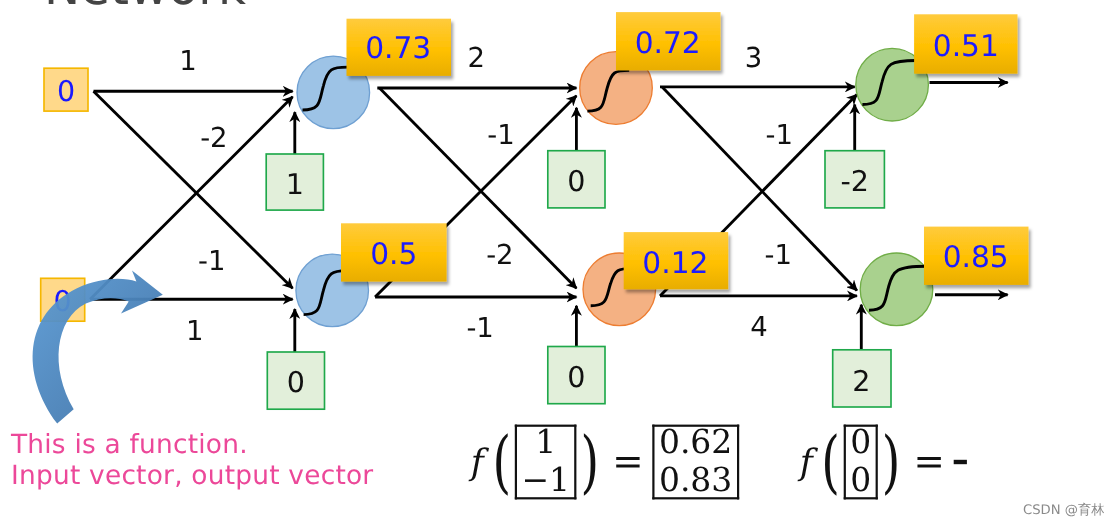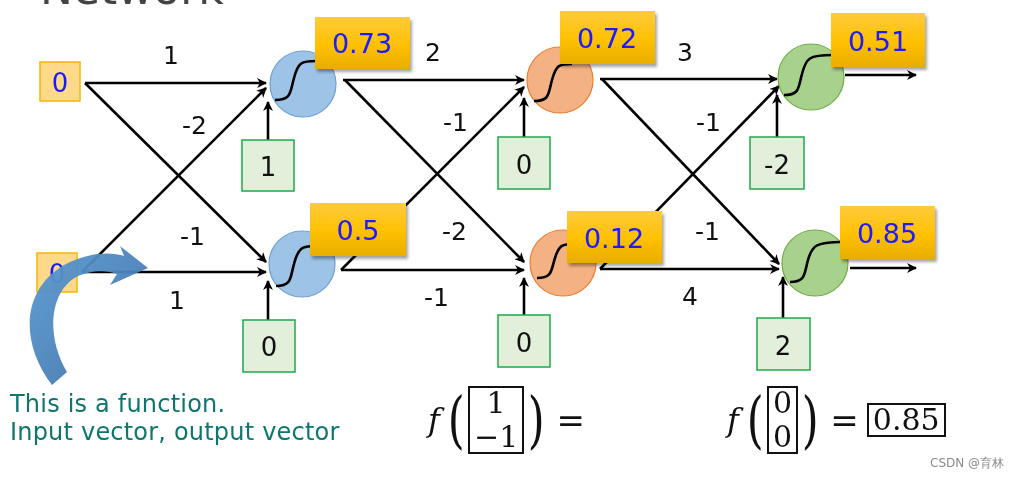--- a/index.html
+++ b/index.html
@@ -5,21 +5,21 @@
   html, body { margin:0; padding:0; background:#ffffff; }
   body { width:1015px; height:477px; position:relative; overflow:hidden;
          font-family:"DejaVu Sans", "Liberation Sans", sans-serif; }
   #diagram { position:absolute; left:0; top:0; }
   .t-weight { font-family:"DejaVu Sans", sans-serif; font-size:25px; fill:#111; }
   .t-bias { font-family:"DejaVu Sans", sans-serif; font-size:26px; fill:#111; }
   .t-out { font-family:"DejaVu Sans", sans-serif; font-size:27px; fill:#1a1aff; }
   .t-in { font-family:"DejaVu Sans", sans-serif; font-size:26px; fill:#1a1aff; }
   .t-title { font-family:"DejaVu Sans", sans-serif; font-size:44px; fill:#444; }
   .caption { position:absolute; left:10px; font-family:"DejaVu Sans", sans-serif;
-             font-size:24px; color:#0f766e; white-space:nowrap; letter-spacing:0.2px;text-align:center; }
+             font-size:24px; color:#ec4899; white-space:nowrap; letter-spacing:0.2px;text-align:center; }
   .eq { position:absolute; top:386px; font-family:"DejaVu Serif", serif; color:#111;
         display:flex; align-items:center; }
   .eq .f { font-style:italic; font-size:32px; margin-right:4px; }
   .eq .paren { font-size:62px; line-height:1; transform:scaleX(0.7); display:inline-block; }
   .eq .eqsign { font-size:34px; margin:0 8px; }
   .vec { display:inline-flex; flex-direction:column; justify-content:center;
          border-left:2px solid #111; border-right:2px solid #111; padding:0 4px;
          position:relative; font-size:30px; line-height:34px; text-align:center; }
   .vec::before, .vec::after { content:""; position:absolute; left:-2px; right:-2px; height:0; }
   .vec::before { top:0; border-top:2px solid #111; }
@@ -191,29 +191,32 @@
 
 <div class="eq" style="left:428px;">
   <span class="f">f</span>
   <span class="paren">(</span>
   <span class="vec">
     <span>1</span>
     <span>−1</span>
   </span>
   <span class="paren">)</span>
   <span class="eqsign">=</span>
+  <span class="vec">
+    <span>0.62</span>
+    <span>0.83</span>
+  </span>
 </div>
 
 <div class="eq" style="left:727px;">
   <span class="f">f</span>
   <span class="paren">(</span>
   <span class="vec">
     <span>0</span>
     <span>0</span>
   </span>
   <span class="paren">)</span>
   <span class="eqsign">=</span>
   <span class="vec">
-    <span>0.85</span>
   </span>
 </div>
 
 <div class="watermark">CSDN @育林</div>
 
 </body></html>

